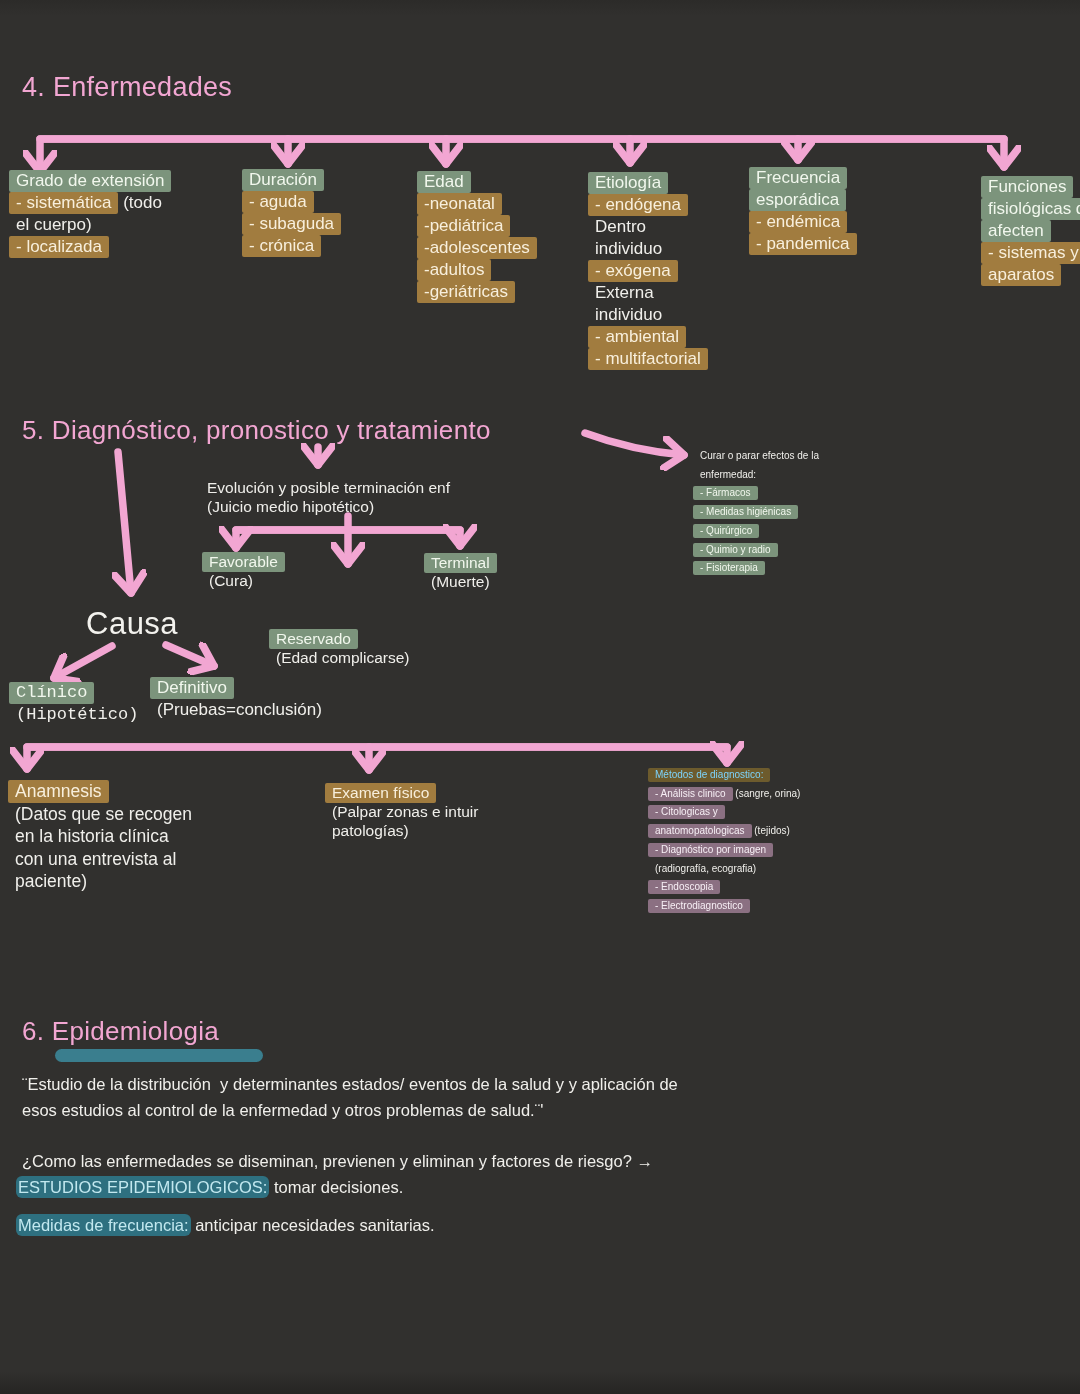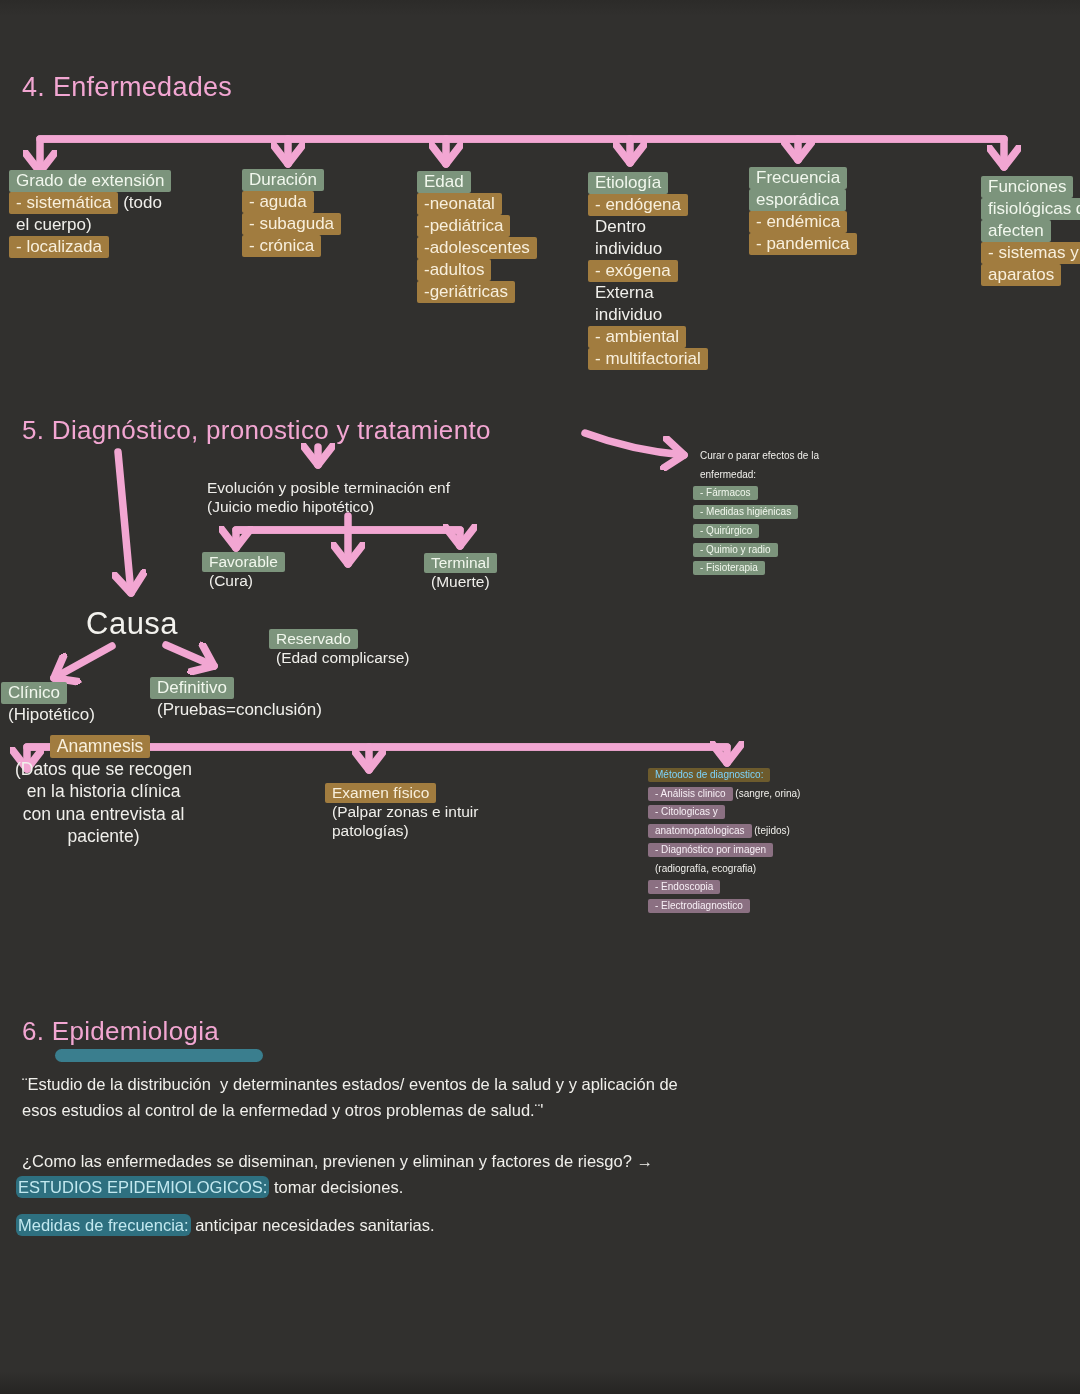--- a/index.html
+++ b/index.html
@@ -133,30 +133,30 @@
       <div class="ln"><span>enfermedad:</span></div>
       <div class="ln"><span class="hl hl-green">- Fármacos</span></div>
       <div class="ln"><span class="hl hl-green">- Medidas higiénicas</span></div>
       <div class="ln"><span class="hl hl-green">- Quirúrgico</span></div>
       <div class="ln"><span class="hl hl-green">- Quimio y radio</span></div>
       <div class="ln"><span class="hl hl-green">- Fisioterapia</span></div>
     </div>
 
   <div class="abs big" style="left:86px;top:606px;">Causa</div>
 
-  <div class="abs block fs17" style="left:8px;top:682px;">
+  <div class="abs block fs17" style="left:16px;top:682px;font-family:Liberation Mono, monospace;">
       <div class="ln"><span class="hl hl-green">Clínico</span></div>
       <div class="ln"><span>(Hipotético)</span></div>
     </div>
   <div class="abs block fs17" style="left:157px;top:677px;">
       <div class="ln"><span class="hl hl-green">Definitivo</span></div>
       <div class="ln"><span>(Pruebas=conclusión)</span></div>
     </div>
 
-  <div class="abs block fs17b" style="left:15px;top:735px;text-align:center;">
+  <div class="abs block fs17b" style="left:15px;top:780px;">
       <div class="ln"><span class="hl hl-tan">Anamnesis</span></div>
       <div class="ln"><span>(Datos que se recogen</span></div>
       <div class="ln"><span>en la historia clínica</span></div>
       <div class="ln"><span>con una entrevista al</span></div>
       <div class="ln"><span>paciente)</span></div>
     </div>
   <div class="abs block fs15" style="left:332px;top:783px;">
       <div class="ln"><span class="hl hl-tan">Examen físico</span></div>
       <div class="ln"><span>(Palpar zonas e intuir</span></div>
       <div class="ln"><span>patologías)</span></div>

